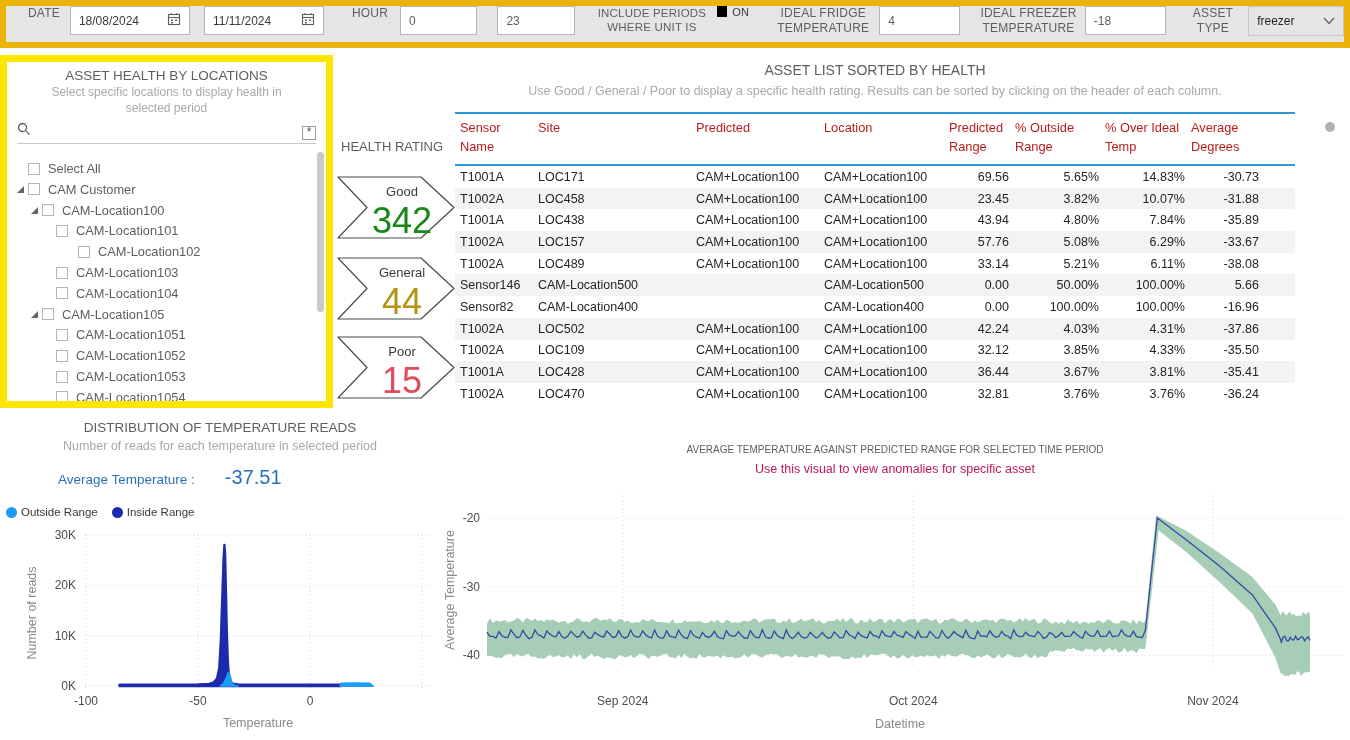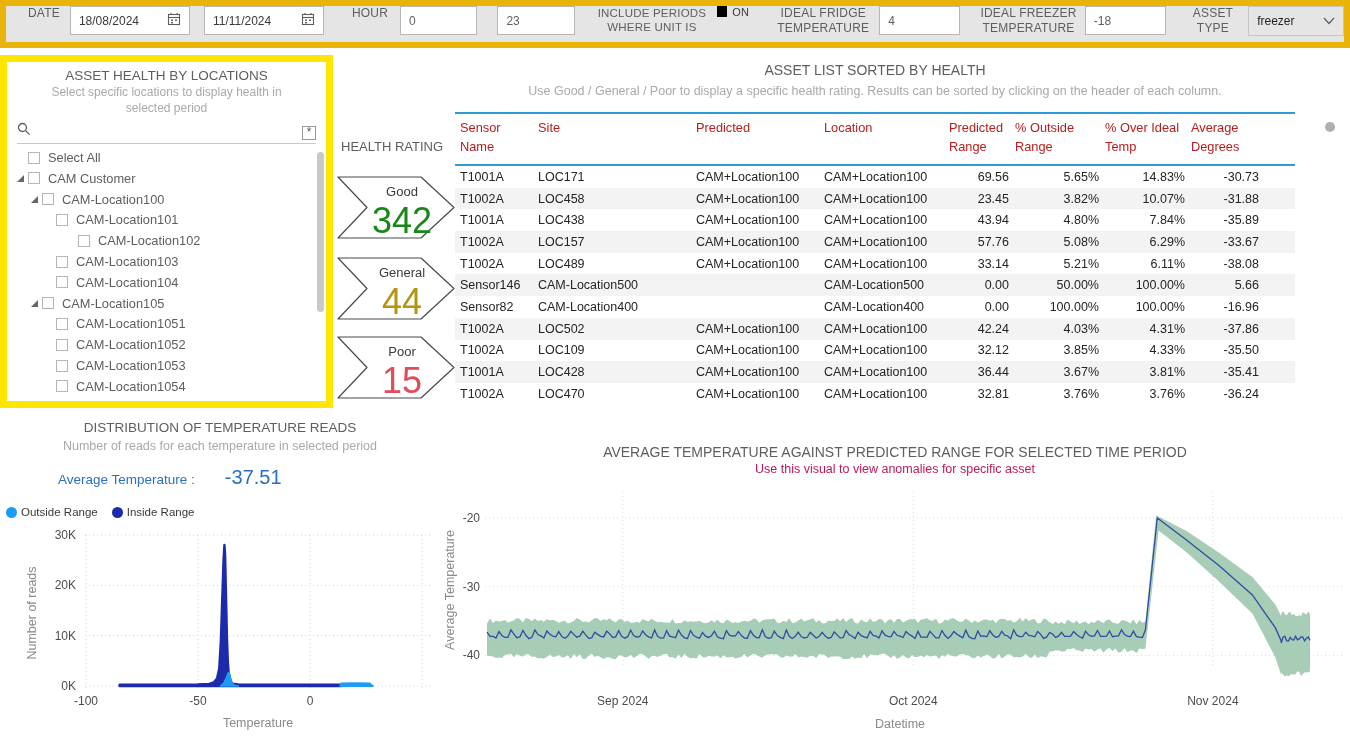--- a/index.html
+++ b/index.html
@@ -27,21 +27,21 @@
                background:#fff; overflow:hidden; }
   #loc-title { text-align:center; font-size:13.5px; color:#605e5c; margin-top:6px; }
   #loc-sub { text-align:center; font-size:12px; color:#a9a9a9; line-height:1.3;
              padding:2px 26px 0 26px; }
   #search-row { display:flex; align-items:flex-end; margin:6px 10px 0 10px;
                 border-bottom:1px solid #c8c8c8; padding-bottom:3px; position:relative; }
   #search-input { border:none; outline:none; flex:1; font-size:12px; height:16px;
                   font-family:"Liberation Sans",sans-serif; }
   .ast-box { width:14px; height:14px; border:1px solid #9a9a9a; font-size:12px;
              line-height:11px; text-align:center; color:#555; background:#fff; }
-  #tree-list { height:254px; overflow:hidden; margin-top:3px; position:relative; }
+  #tree-list { height:254px; overflow:hidden; margin-top:14px; position:relative; }
   .tree-row { height:20.8px; display:flex; align-items:center; font-size:12.8px;
               color:#605e5c; }
   .tri { width:0; height:0; border-left:7px solid transparent;
          border-bottom:7px solid #666; margin-right:4px; flex:none; }
   .cbx { width:12px; height:12px; border:1px solid #b5b5b5; background:#fff;
          margin-right:8px; flex:none; }
   #tree-scroll { position:absolute; right:2px; top:90px; width:7px; height:160px;
                  background:#c9c9c9; border-radius:4px; }
 
   
@@ -75,21 +75,21 @@
   #dist-sub { left:0; top:439px; width:440px; text-align:center; font-size:12.5px; color:#a9a9a9; }
   #avg-row { left:58px; top:466px; display:flex; align-items:baseline; }
   #avg-label { font-size:13.5px; color:#2b70c0; }
   #avg-value { font-size:20px; color:#2b70c0; margin-left:30px; }
   #dist-legend { left:6px; top:506px; display:flex; align-items:center; gap:14px; }
   .lg-item { display:flex; align-items:center; gap:4px; font-size:11.5px; color:#3b3a39; }
   .lg-dot { width:11px; height:11px; border-radius:50%; }
 
   
   #dist-svg { left:0; top:528px; }
-  #range-title { left:440px; top:444px; width:910px; text-align:center; font-size:14px; color:#605e5c; }
+  #range-title { left:440px; top:444px; width:910px; text-align:center; font-size:10px; color:#605e5c; }
   #range-sub { left:440px; top:462px; width:910px; text-align:center; font-size:12.5px; color:#be185d; }
   #range-svg { left:440px; top:478px; }
   .tick-txt { font-size:12px; fill:#4d4d4d; }
   .axis-txt { font-size:12.5px; fill:#8a8a8a; }
 </style>
 </head>
 <body>
 
 <div id="filter-bar" class="abs">
   <span class="fb-label" style="margin-left:22px">DATE</span>

